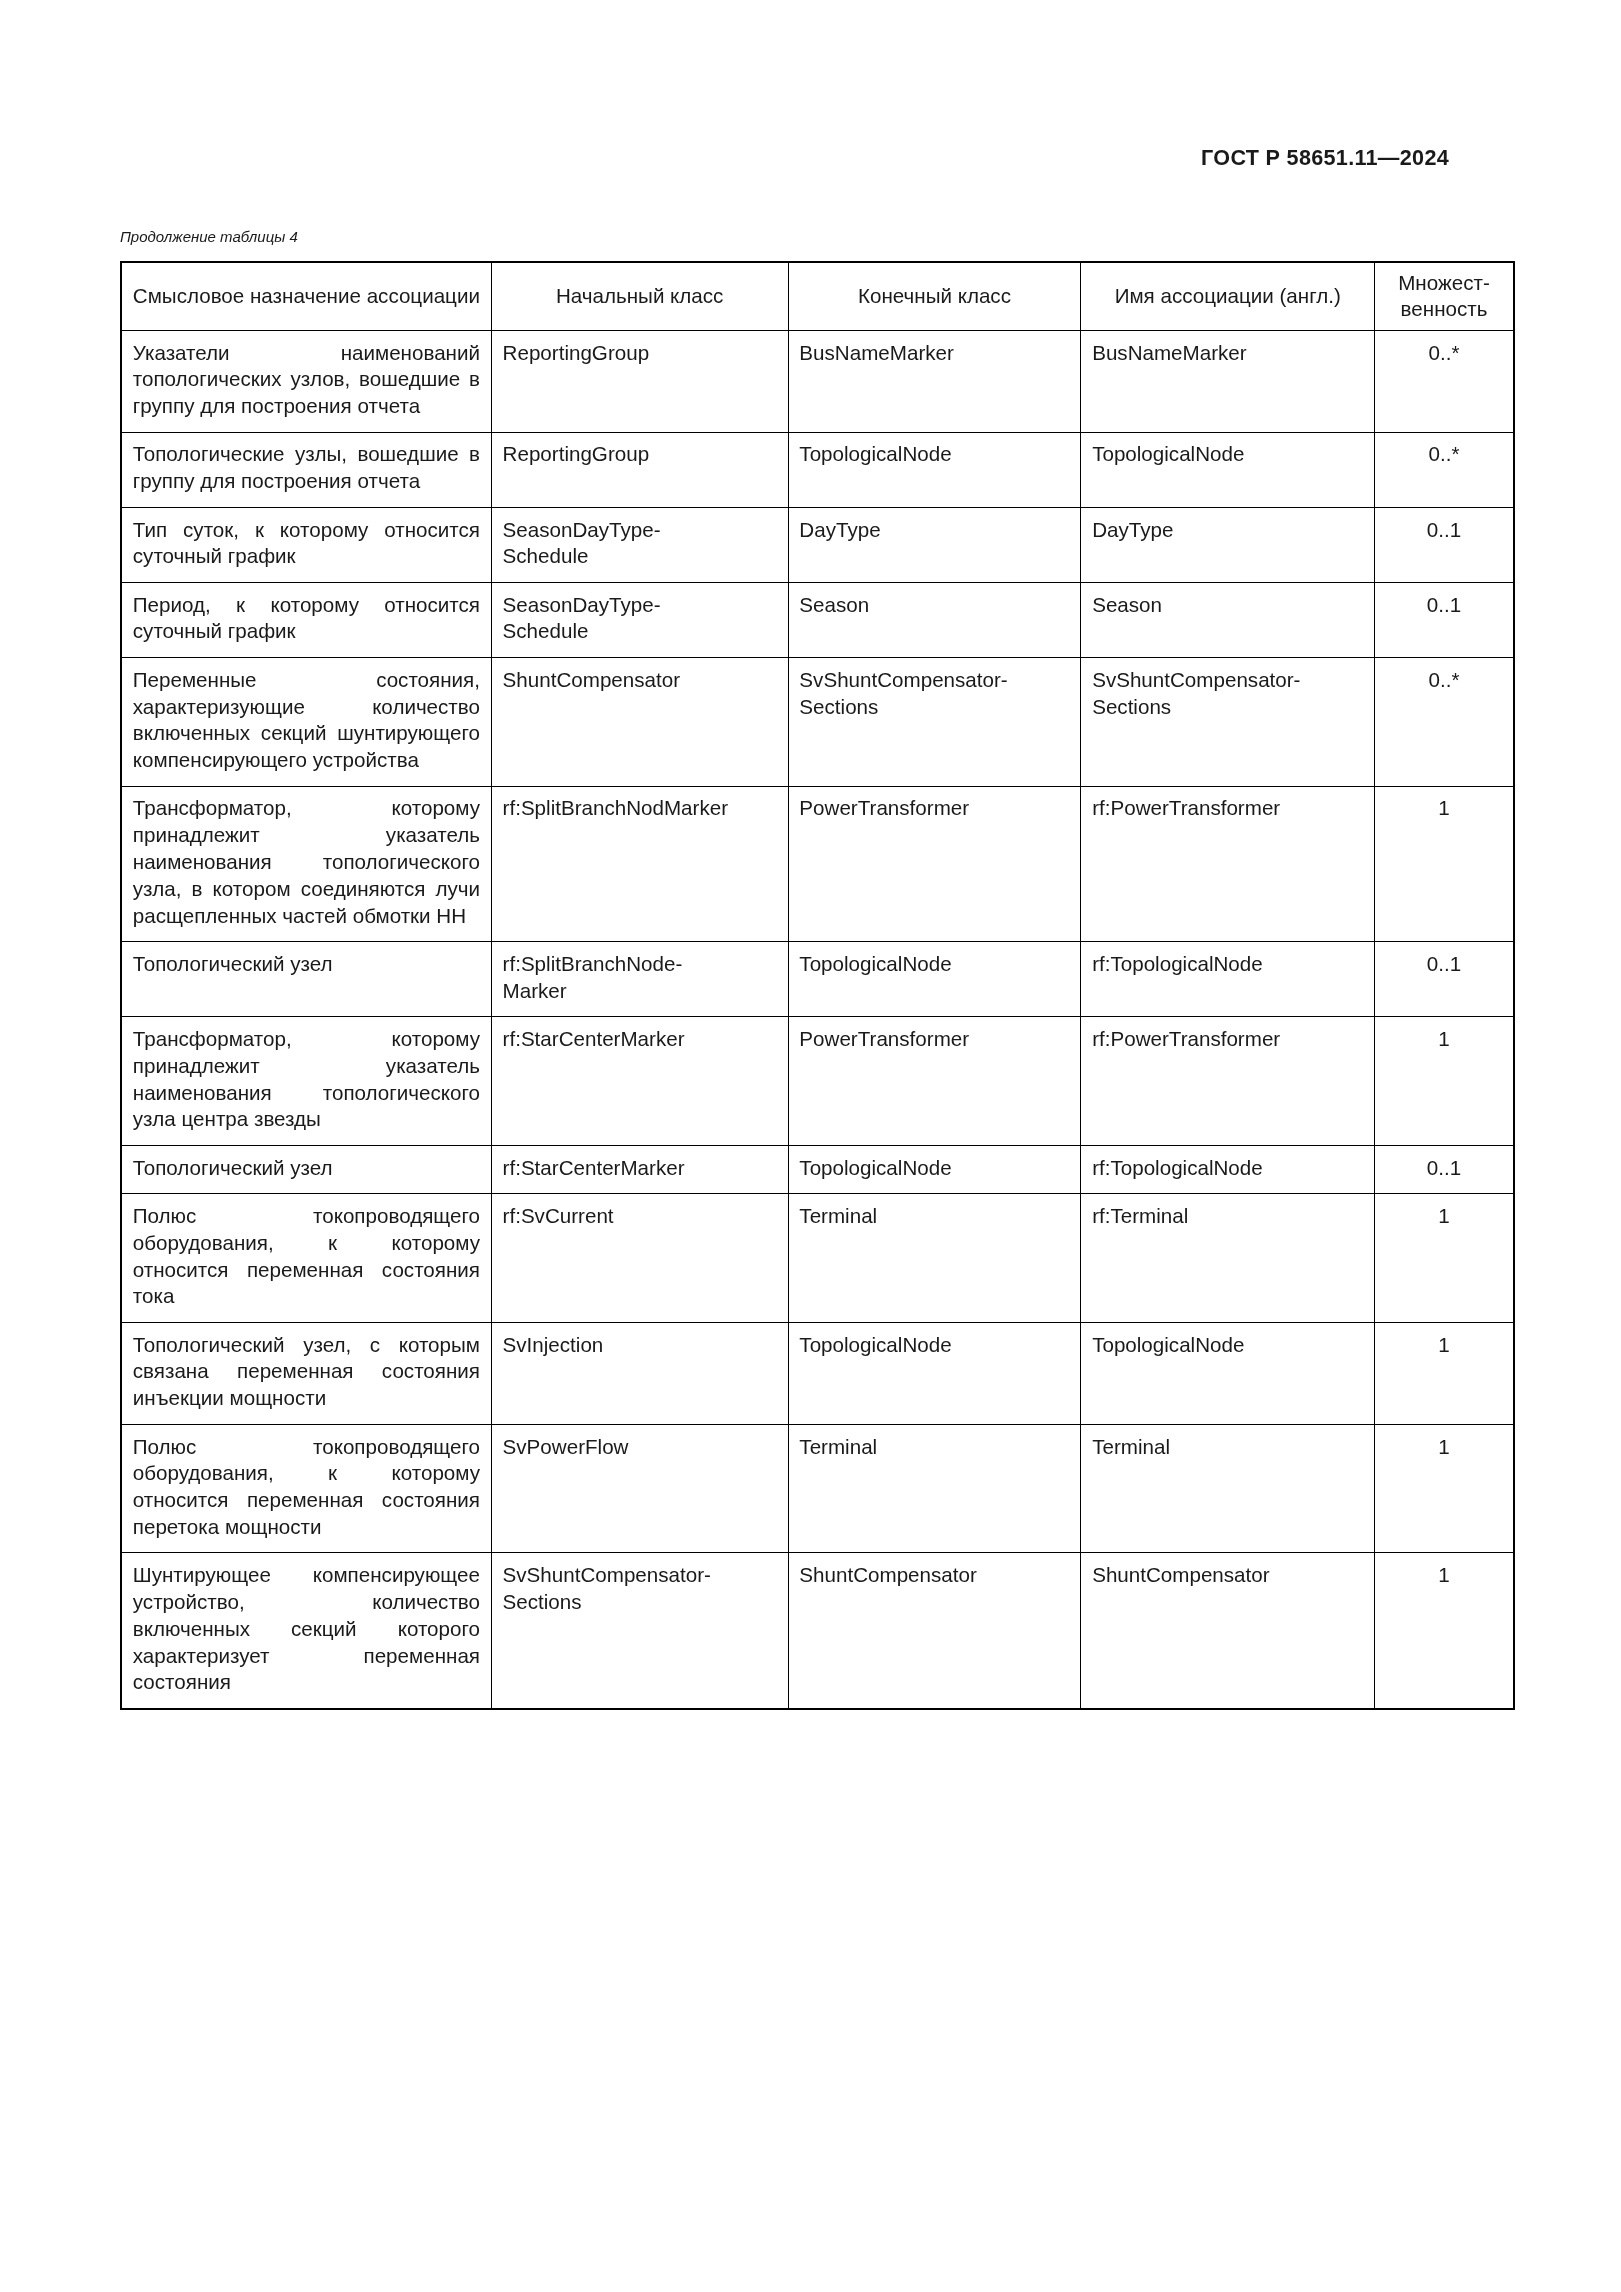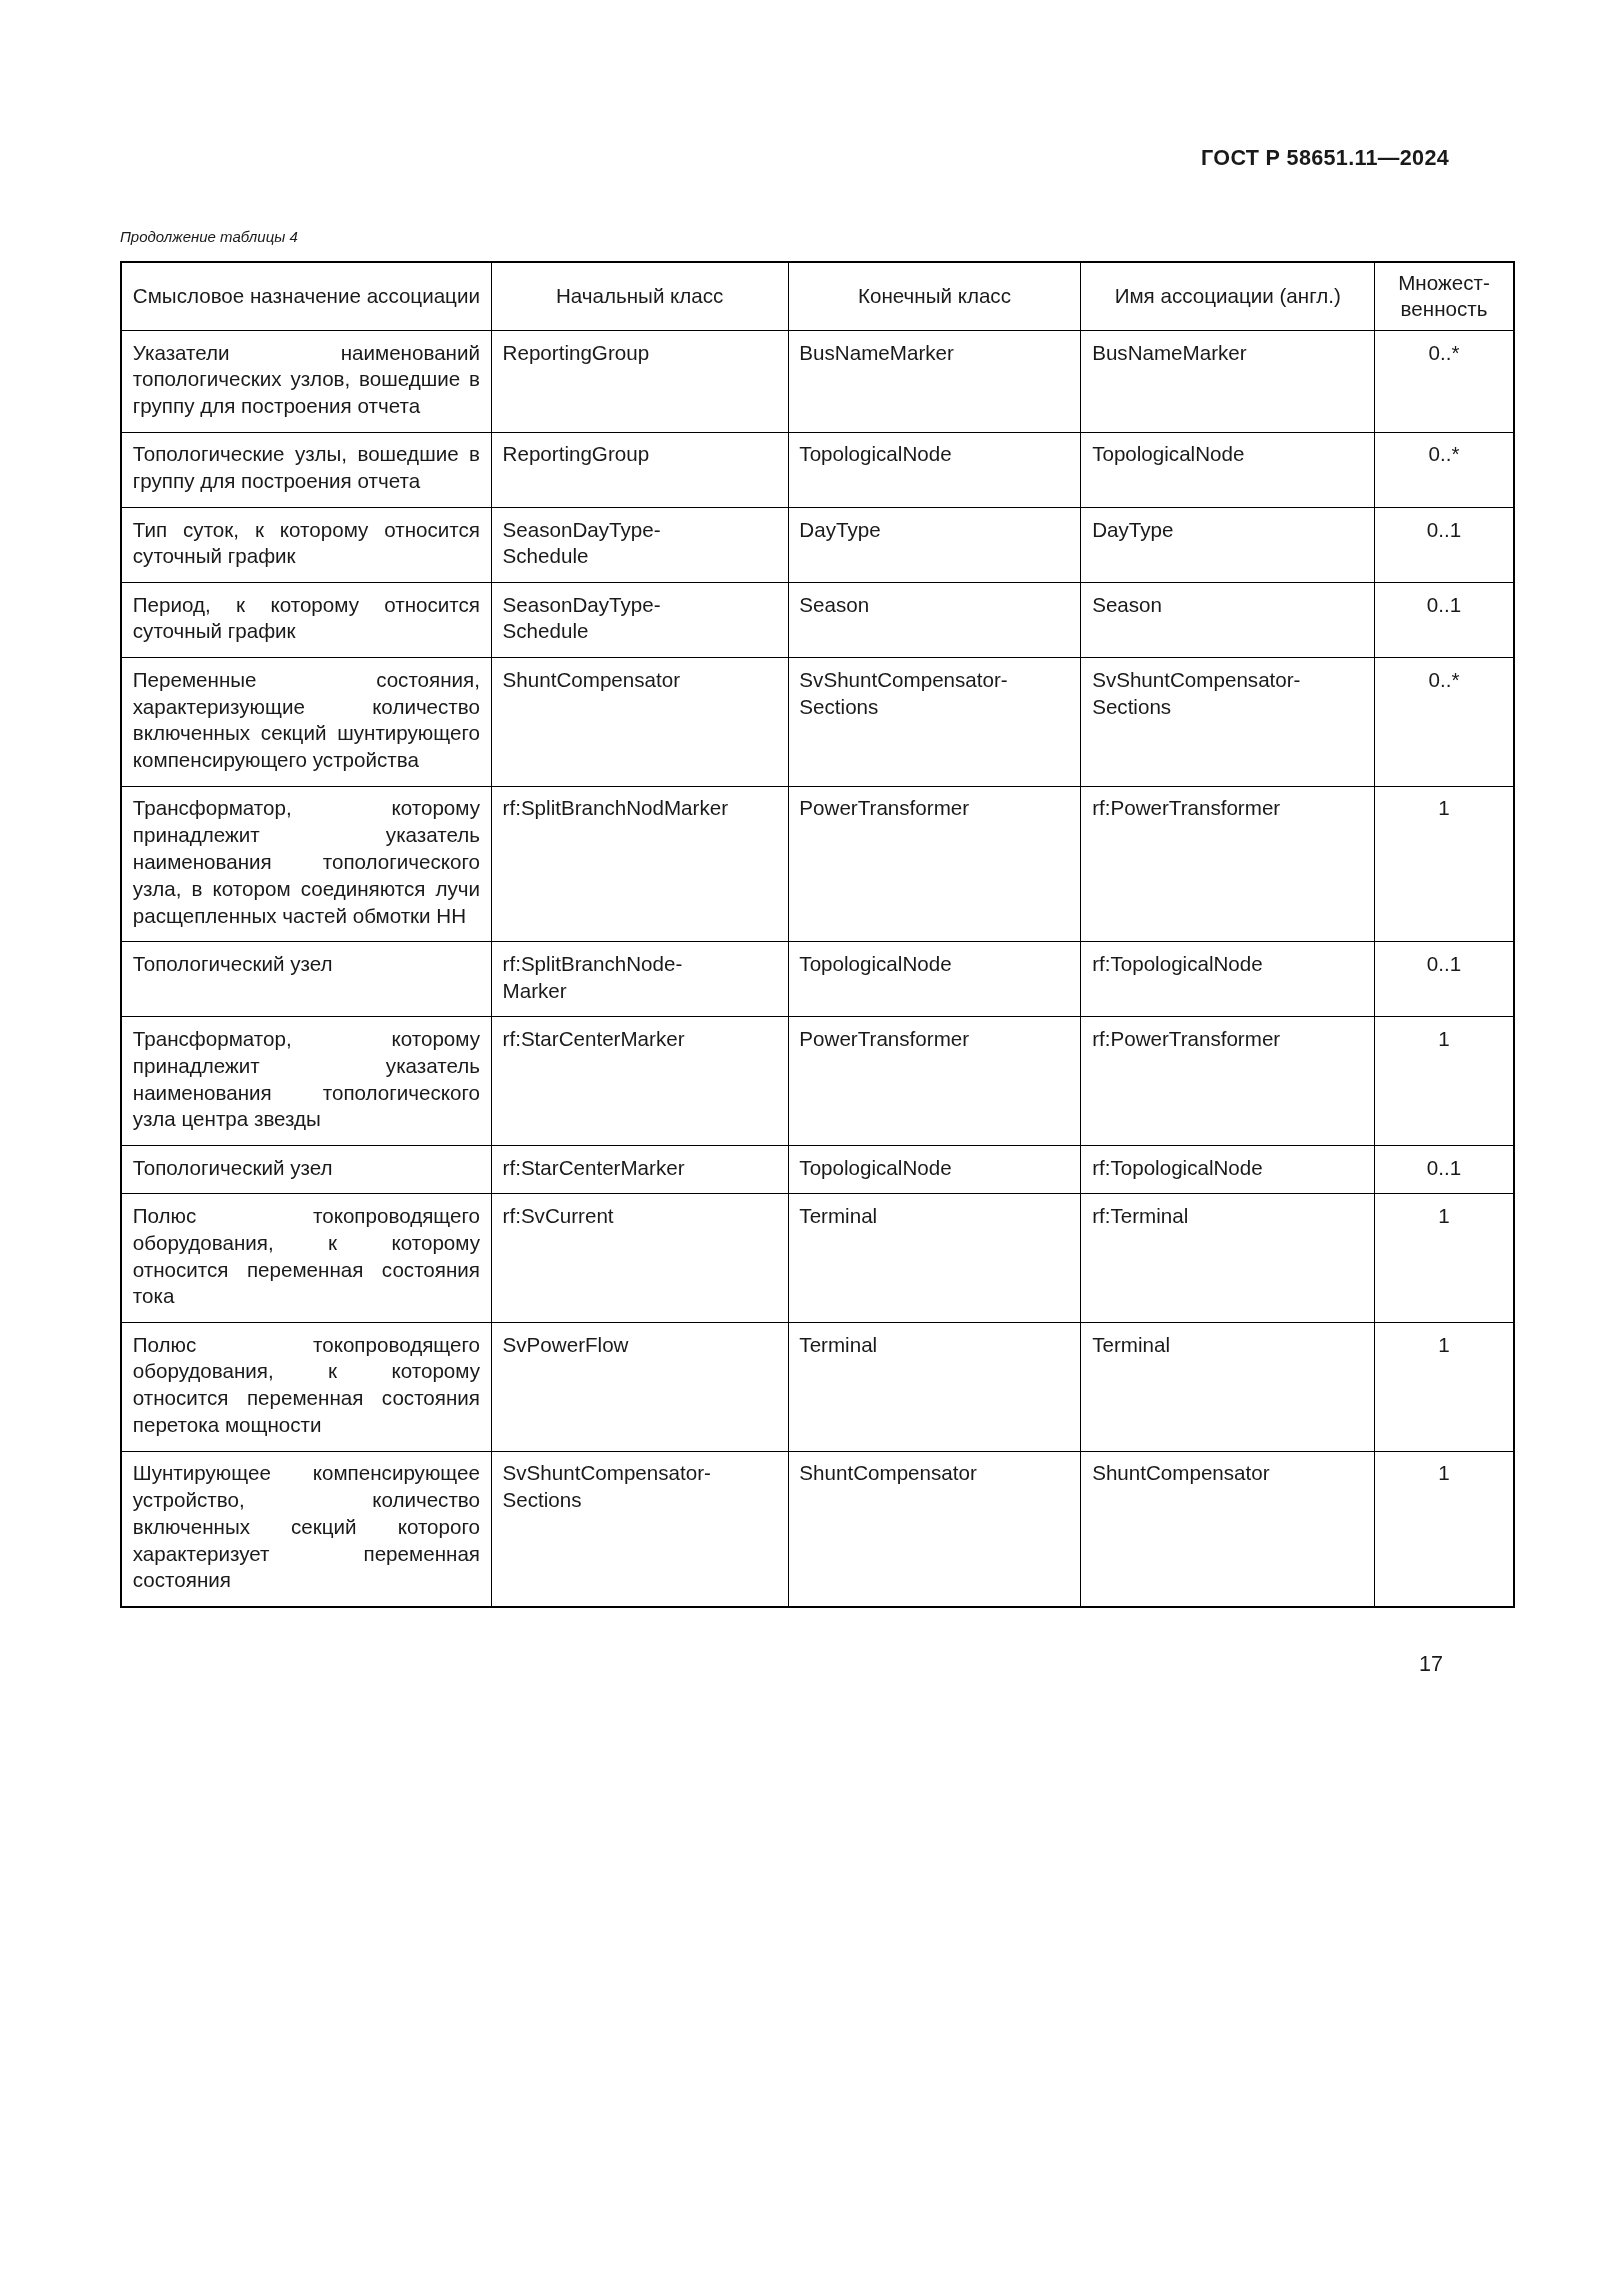--- a/index.html
+++ b/index.html
@@ -160,32 +160,38 @@
           <td class="col4">0..1</td>
         </tr>
         <tr>
           <td class="col0">Полюс токопроводящего оборудования, к которому относится переменная состояния тока</td>
           <td class="col1">rf:SvCurrent</td>
           <td class="col2">Terminal</td>
           <td class="col3">rf:Terminal</td>
           <td class="col4">1</td>
         </tr>
         <tr>
+          <td class="col0">Топологический узел, с которым связана переменная состояния инъекции мощности</td>
+          <td class="col1">SvInjection</td>
+          <td class="col2">TopologicalNode</td>
+          <td class="col3">TopologicalNode</td>
+          <td class="col4">1</td>
+        </tr>
+        <tr>
           <td class="col0">Полюс токопроводящего оборудования, к которому относится переменная состояния перетока мощности</td>
           <td class="col1">SvPowerFlow</td>
           <td class="col2">Terminal</td>
           <td class="col3">Terminal</td>
           <td class="col4">1</td>
         </tr>
         <tr>
           <td class="col0">Шунтирующее компенсирующее устройство, количество включенных секций которого характеризует переменная состояния</td>
           <td class="col1">SvShuntCompensator-
 Sections</td>
           <td class="col2">ShuntCompensator</td>
           <td class="col3">ShuntCompensator</td>
           <td class="col4">1</td>
         </tr>
       </tbody>
   </table>
 
-  <div class="page-number">17</div>
 </div>
 
 
 </body></html>

